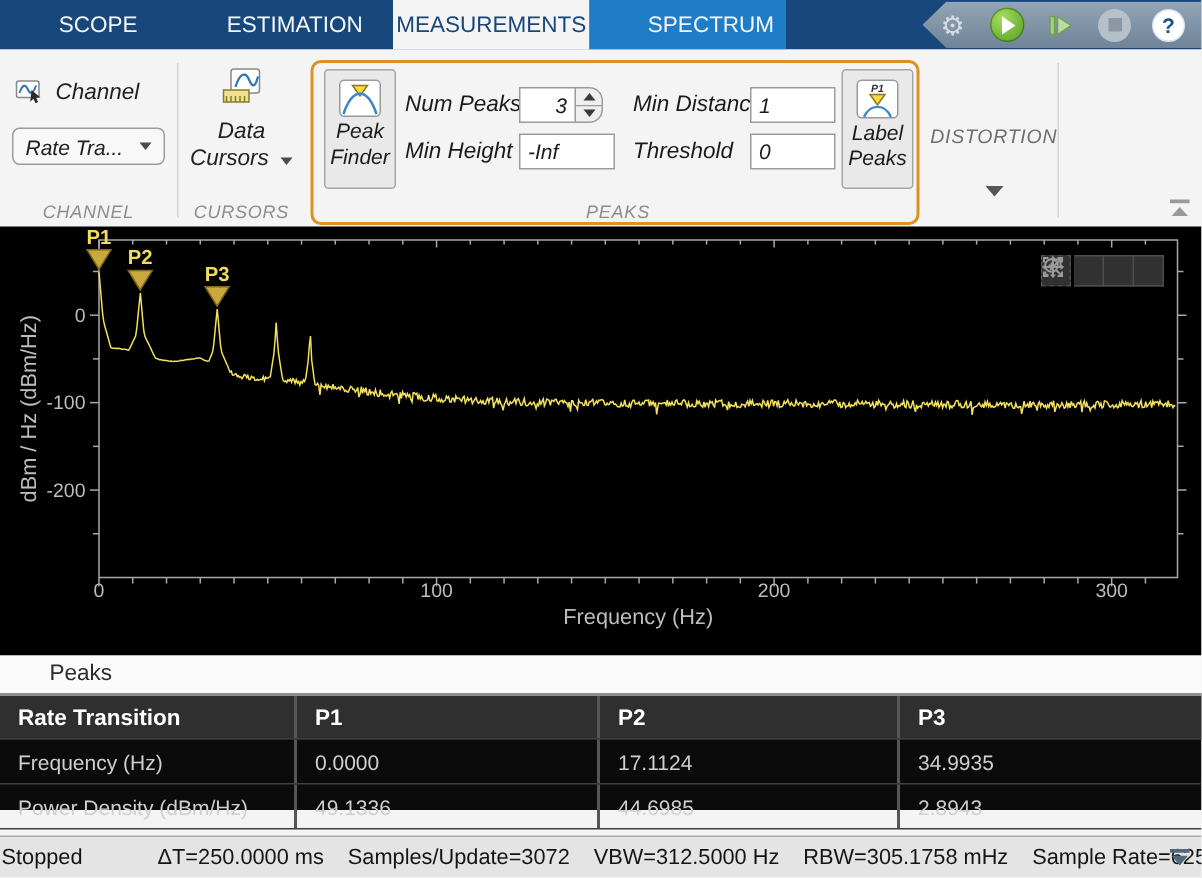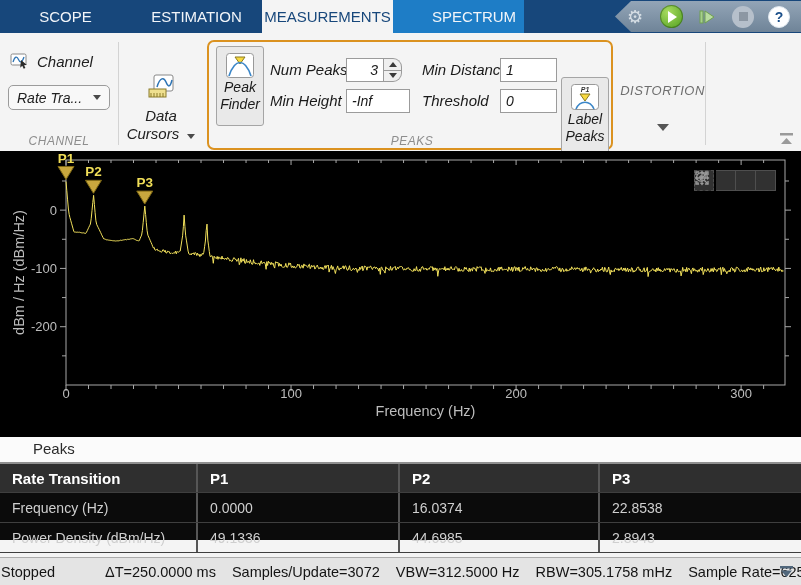--- a/index.html
+++ b/index.html
@@ -33,30 +33,30 @@
   .sec-caption { position:absolute; bottom:3px; left:0; right:0; text-align:center; font-size:12px; color:#8D8D8D; letter-spacing:.5px; }
 
   .sec { position:absolute; top:0; height:118px; }
   .sec-channel { left:0; width:118px; }
   .chan-row { position:absolute; top:20px; left:10px; display:flex; align-items:center; gap:7px; font-size:15px; color:#212121; }
   .chan-dd { position:absolute; top:52px; left:8px; width:102px; height:25px; border:1px solid #9B9B9B; border-radius:5px;
     background:#F8F8F8; display:flex; align-items:center; padding:0 8px; font-size:14px; color:#212121; }
   .chan-dd .dd-arrow { margin-left:auto; }
   .dd-arrow { width:0; height:0; border-left:4px solid transparent; border-right:4px solid transparent; border-top:5px solid #4A4A4A; }
 
-  .sec-cursors { left:118px; width:86px; text-align:center;margin-top:29px; }
+  .sec-cursors { left:118px; width:86px; text-align:center; }
   .cursors-icon-wrap { margin-top:12px; }
   .cursors-text { font-size:15px; color:#212121; line-height:18px; margin-top:2px; }
 
   .sec-peaks { left:204px; width:416px; }
   .peaks-box { position:absolute; left:3px; top:7px; width:406px; height:110px; border:2px solid #DB9220; border-radius:7px; }
   .big-btn { position:absolute; width:48px; height:80px; top:13px; background:#E9E9E9; border:1px solid #A5A5A5; border-radius:3px;
     display:flex; flex-direction:column; align-items:center; padding-top:5px; font-size:14px; color:#1A1A1A; line-height:17px; }
   .btn-peakfinder { left:12px; }
-  .btn-labelpeaks { left:357px;margin-top:31px; }
+  .btn-labelpeaks { left:357px; }
   .fld-label { position:absolute; font-size:15px; color:#1A1A1A; height:24px; line-height:24px; }
   .fld-input { position:absolute; height:24px; border:1px solid #9B9B9B; background:#fff; font-size:14px; color:#1A1A1A;
     line-height:22px; padding:0 5px; }
   .r1 { top:25px; } .r2 { top:56px; }
   .lab-numpeaks { left:66px; } .lab-minheight { left:66px; }
   .lab-mindist { left:218px; } .lab-threshold { left:218px; }
   .inp-numpeaks { left:142px; width:38px; text-align:right; }
   .inp-minheight { left:142px; width:64px; }
   .inp-mindist { left:296px; width:57px; }
   .inp-threshold { left:296px; width:57px; }
@@ -362,22 +362,22 @@
 <div class="ptable">
   <div class="prow phead">
     <div class="pcell c0">Rate Transition</div>
     <div class="pcell c1">P1</div>
     <div class="pcell c2">P2</div>
     <div class="pcell c3">P3</div>
   </div>
   <div class="prow">
     <div class="pcell c0">Frequency (Hz)</div>
     <div class="pcell c1">0.0000</div>
-    <div class="pcell c2">16.0374</div>
-    <div class="pcell c3">22.8538</div>
+    <div class="pcell c2">17.1124</div>
+    <div class="pcell c3">34.9935</div>
   </div>
   <div class="prow">
     <div class="pcell c0">Power Density (dBm/Hz)</div>
     <div class="pcell c1">49.1336</div>
     <div class="pcell c2">44.6985</div>
     <div class="pcell c3">2.8943</div>
   </div>
 </div>
 
 <div class="statusbar">

